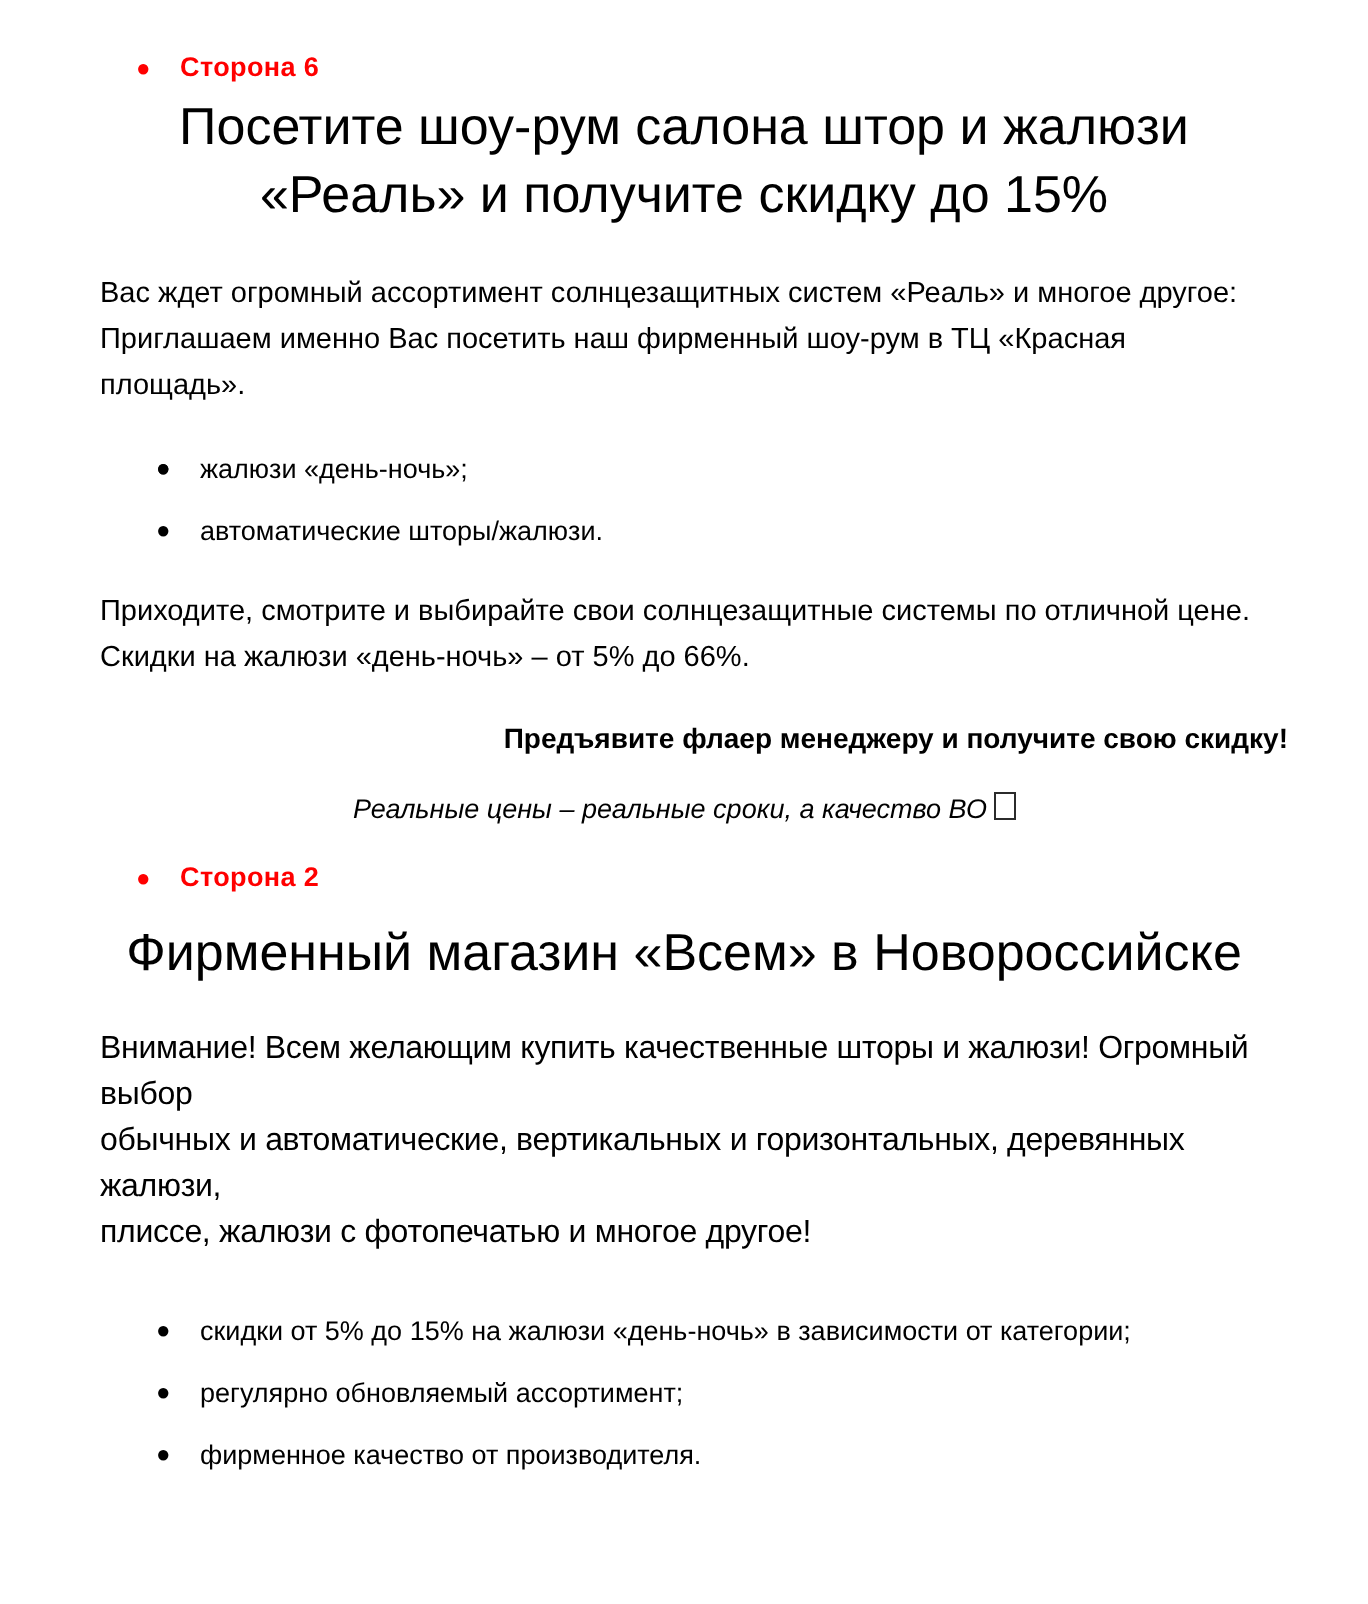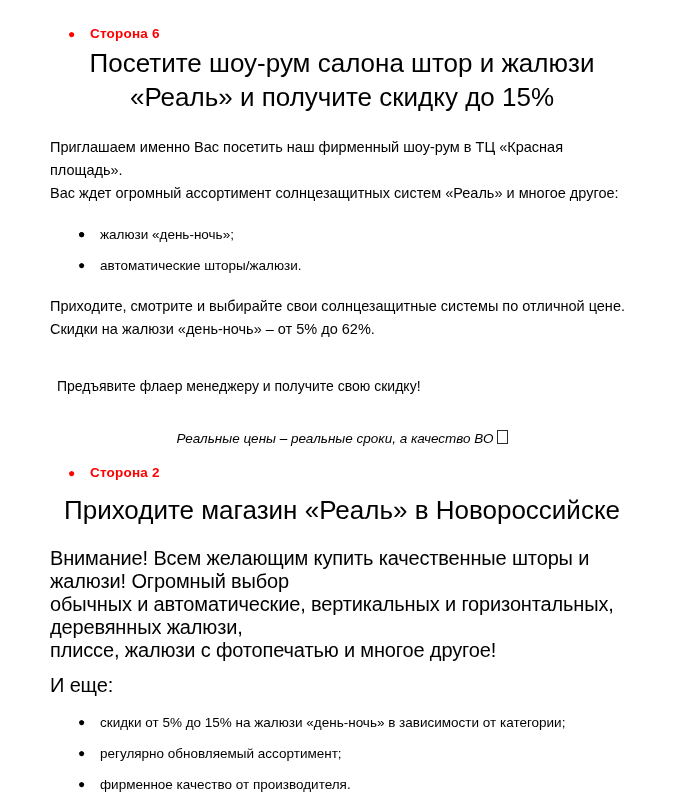--- a/index.html
+++ b/index.html
@@ -63,21 +63,21 @@
     margin: 0;
     padding: 0 46px 0 50px;
     font-size: 14.5px;
     line-height: 23px;
     text-align: left;
     color: #000000;
   }
   .para.narrow {
     font-family: "Liberation Sans Narrow", "Liberation Sans", sans-serif;
     font-stretch: condensed;
-    font-size: 20px;
+    font-size: 16px;
     letter-spacing: -0.15px;
   }
 
   
   ul.dotlist {
     list-style: none;
     margin: 0;
     padding: 0;
   }
   ul.dotlist li {
@@ -91,25 +91,25 @@
     position: absolute;
     left: 78px;
     top: 0;
     font-size: 12px;
     line-height: 31px;
     color: #000000;
   }
 
   
   .center-bold {
-    text-align: left;
-    font-weight: normal;
+    text-align: right;
+    font-weight: bold;
     font-size: 14px;
     line-height: 20px;
-    margin: 17px;
+    margin: 0;
     padding: 0 40px;
   }
   .center-italic {
     text-align: center;
     font-style: italic;
     font-size: 13.5px;
     line-height: 20px;
     margin: 0;
     padding: 0 51px;
   }
@@ -144,22 +144,22 @@
   </div>
 
   <div class="headline headline-1">
     <div>Посетите шоу-рум салона штор и жалюзи</div>
     <div>«Реаль» и получите скидку до 15%</div>
   </div>
 
   <div class="sp-22"></div>
 
   <div class="para">
+    <div>Вас ждет огромный ассортимент солнцезащитных систем «Реаль» и многое другое:</div>
     <div>Приглашаем именно Вас посетить наш фирменный шоу-рум в ТЦ «Красная площадь».</div>
-    <div>Вас ждет огромный ассортимент солнцезащитных систем «Реаль» и многое другое:</div>
   </div>
 
   <div class="sp-14"></div>
 
   <ul class="dotlist">
     <li>
       <span class="bdot">●</span>
     </li>
     <li>
       <span class="bdot">●</span>
@@ -168,53 +168,52 @@
     <li>
       <span class="bdot">●</span>
       <span>автоматические шторы/жалюзи.</span>
     </li>
   </ul>
 
   <div class="sp-14"></div>
 
   <div class="para">
     <div>Приходите, смотрите и выбирайте свои солнцезащитные системы по отличной цене.</div>
-    <div>Скидки на жалюзи «день-ночь» – от 5% до 62%.</div>
+    <div>Скидки на жалюзи «день-ночь» – от 5% до 66%.</div>
   </div>
 
   <div class="sp-18"></div>
 
   <div class="center-bold">Предъявите флаер менеджеру и получите свою скидку!</div>
 
   <div class="sp-16"></div>
 
   <div class="center-italic">
     <span>Реальные цены – реальные сроки, а качество ВО</span><span class="tofu"></span>
   </div>
 
   <div class="sp-16"></div>
 
   <div class="section-marker">
     <span class="rbullet">●</span>
     <span class="rlabel">Сторона 2</span>
   </div>
 
-  <div class="headline headline-2">Приходите магазин «Реаль» в Новороссийске</div>
+  <div class="headline headline-2">Фирменный магазин «Всем» в Новороссийске</div>
 
   <div class="sp-20"></div>
 
   <div class="para narrow">
     <div>Внимание! Всем желающим купить качественные шторы и жалюзи! Огромный выбор</div>
     <div>обычных и автоматические, вертикальных и горизонтальных, деревянных жалюзи,</div>
     <div>плиссе, жалюзи с фотопечатью и многое другое!</div>
   </div>
 
   <div class="sp-12"></div>
 
-  <div class="para narrow">И еще:</div>
 
   <div class="sp-10"></div>
 
   <ul class="dotlist">
     <li>
       <span class="bdot">●</span>
       <span>скидки от 5% до 15% на жалюзи «день-ночь» в зависимости от категории;</span>
     </li>
     <li>
       <span class="bdot">●</span>

